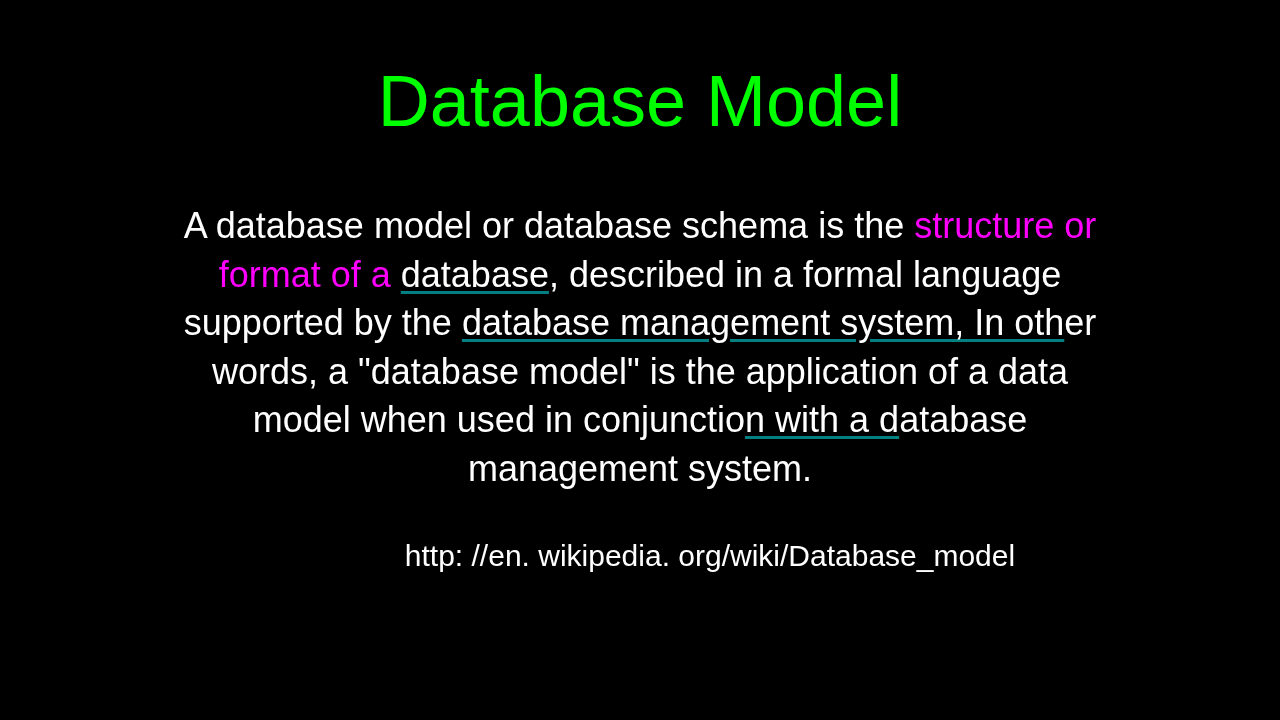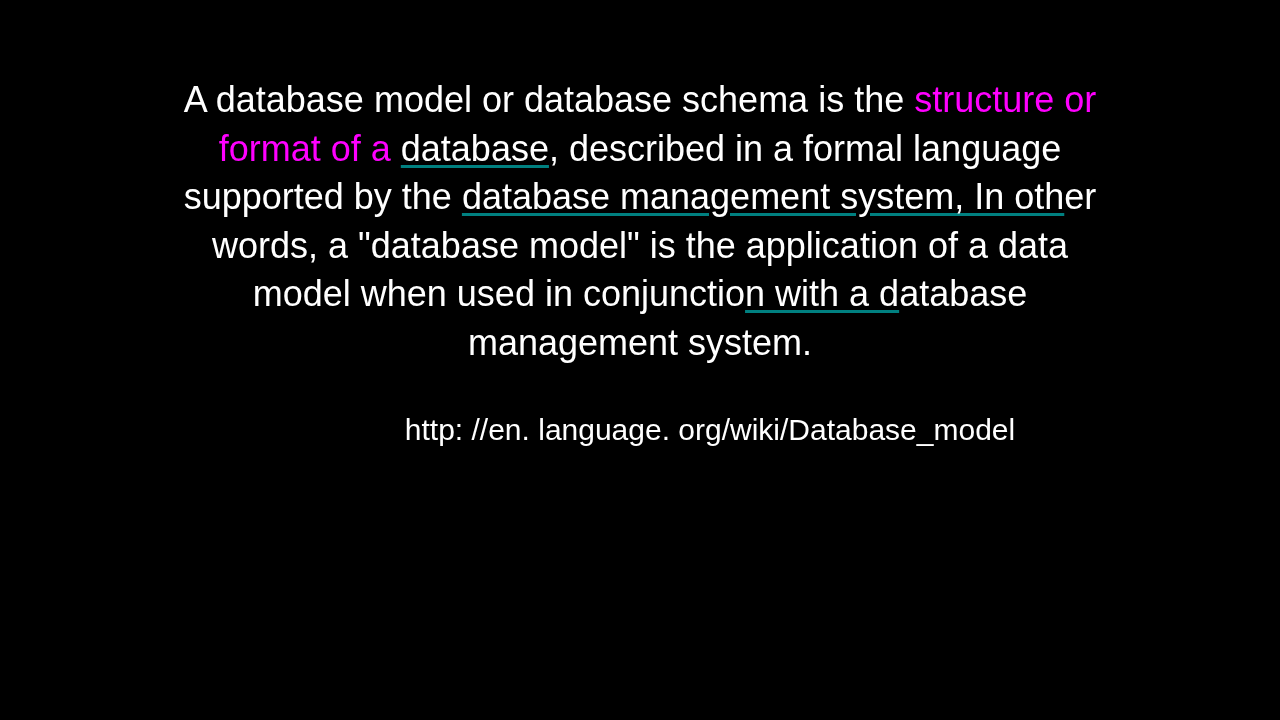--- a/index.html
+++ b/index.html
@@ -47,19 +47,20 @@
     font-size: 30px;
     margin-top: 45px;
     text-align: center;
     padding-left: 140px;
   }
 </style>
 </head>
 <body>
 
 <div class="slide">
+  <h1 class="title">Database Model</h1>
 
   <p class="body">
     <span>A database model or database schema is the </span><span class="magenta">structure or format of a </span><span class="link">database</span><span>, described in a formal language supported by the </span><span class="link">database management system, In oth</span><span>er words, a "database model" is the application of a data model when used in conjunctio</span><span class="link">n with a d</span><span>atabase management system.</span>
   </p>
 
-  <div class="src">http: //en. language. org/wiki/Database_model</div>
+  <div class="src">http: //en. wikipedia. org/wiki/Database_model</div>
 </div>
 
 </body></html>

